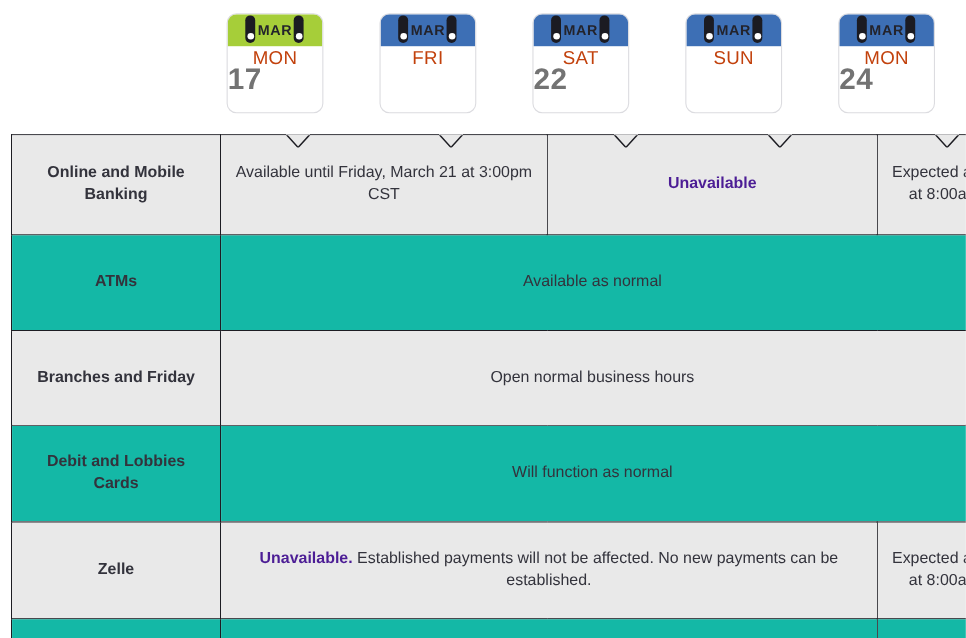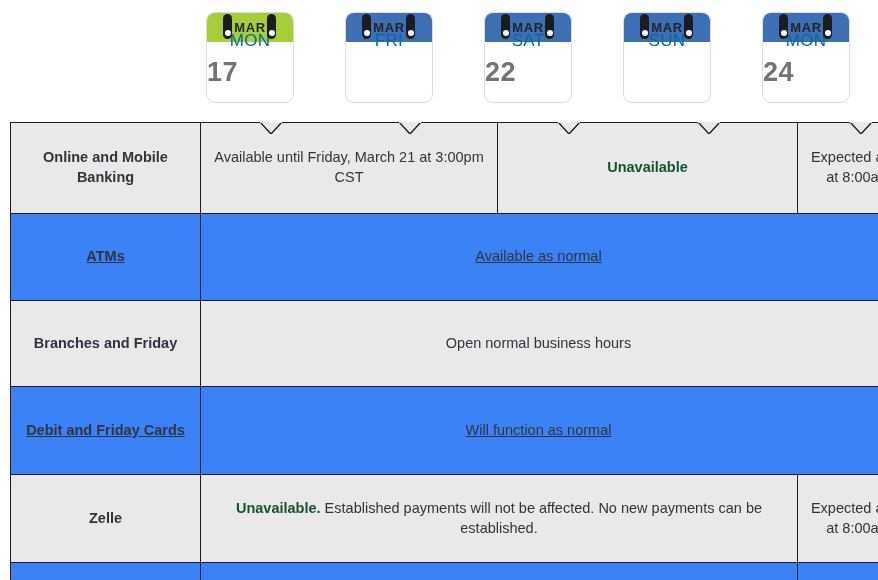--- a/index.html
+++ b/index.html
@@ -59,25 +59,25 @@
   }
   .cal-band-label {
     font-size: 13px;
     font-weight: bold;
     letter-spacing: 0.6px;
     color: #23232b;
   }
   .cal-dow {
     position: absolute;
     left: 0;
-    top: 18px;
+    top: 30px;
     width: 100%;
     text-align: center;
     font-size: 17px;
-    color: #0369a1;
+    color: #c2410c;
     letter-spacing: 0.3px;
   }
   .cal-day {
     position: absolute;
     left: 0;
     top: 44px;
     width: 100%;
     text-align: left;
     font-size: 27px;
     font-weight: bold;
@@ -125,26 +125,26 @@
     position: relative;
   }
   td.label-cell {
     width: 169px;
     font-size: 15.5px;
     font-weight: bold;
     color: #12578F;
     line-height: 1.3;
   }
   tr.shaded td { background: #e9e9e9; }
-  tr.plain td  { background: #3b82f6; text-decoration: underline; }
+  tr.plain td  { background: #14b8a6; }
 
   td.note-cell { width: 134px; }
 
   .unavail {
-    color: #14532d;
+    color: #4c1d95;
     font-weight: bold;
   }
 
   
   .span-inner { display: block; transform: translateX(-38px); }
 
   
   .notch {
     position: absolute;
     top: -1px;
@@ -275,21 +275,21 @@
       </tr>
 
       <tr class="shaded">
         <td class="label-cell" style="height:73px">Branches and Friday</td>
         <td colspan="3">
           <span class="span-inner">Open normal business hours</span>
         </td>
       </tr>
 
       <tr class="plain">
-        <td class="label-cell" style="height:75px">Debit and Friday Cards</td>
+        <td class="label-cell" style="height:75px">Debit and Lobbies Cards</td>
         <td colspan="3">
           <span class="span-inner">Will function as normal</span>
         </td>
       </tr>
 
       <tr class="shaded">
         <td class="label-cell" style="height:75px">Zelle</td>
         <td colspan="2">
           <span class="unavail">Unavailable.</span><span> Established payments will not be affected. No new payments can be established.</span>
         </td>

